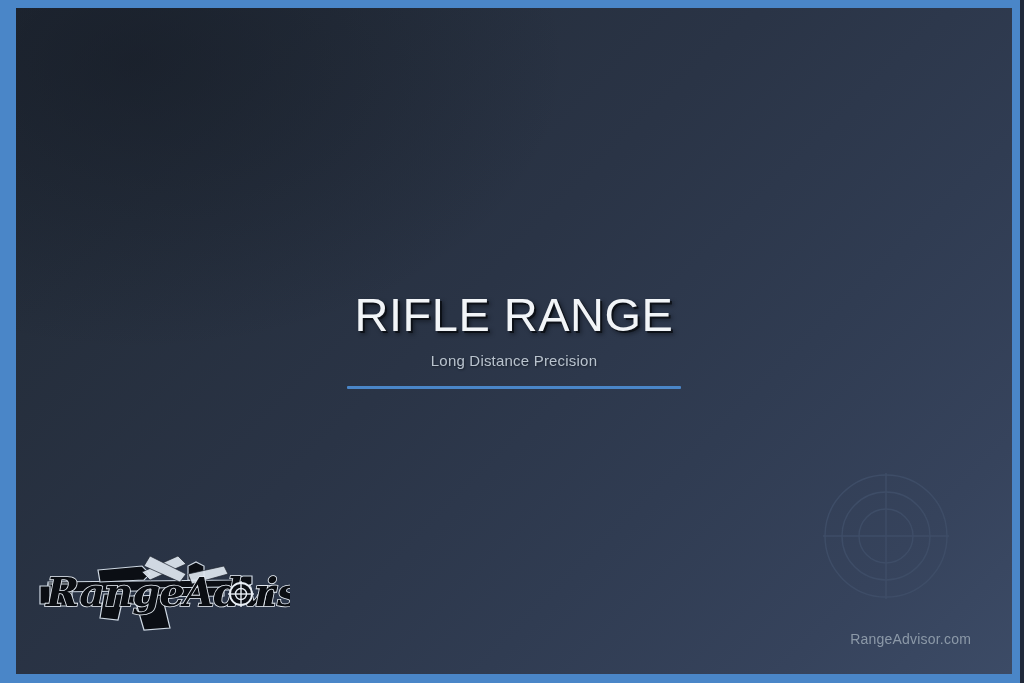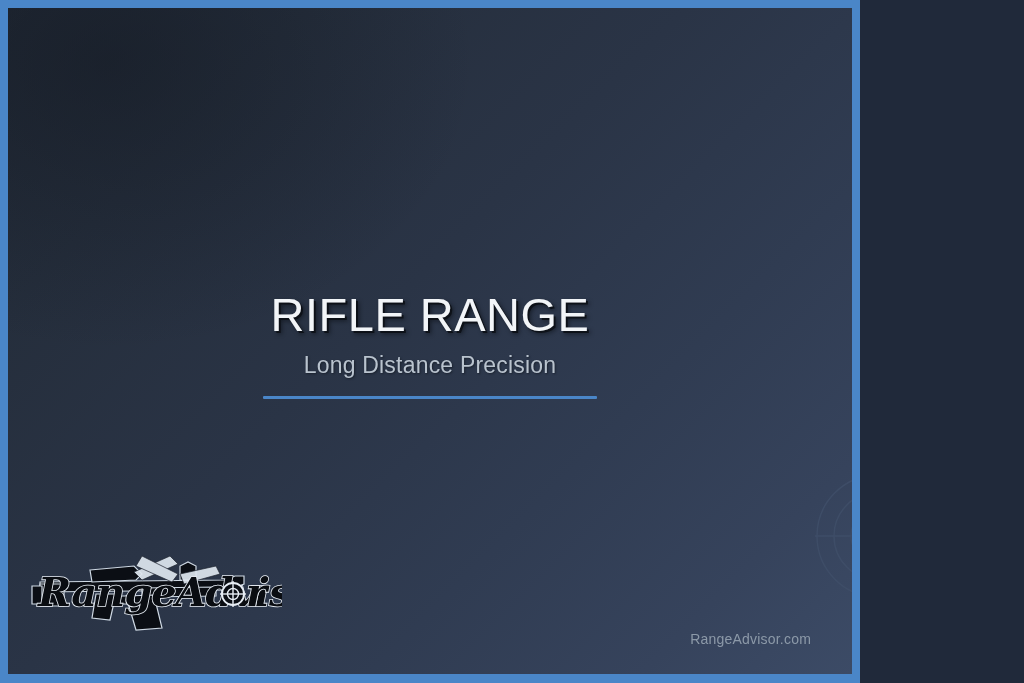--- a/index.html
+++ b/index.html
@@ -10,25 +10,25 @@
   body {
     width: 1024px;
     height: 683px;
     overflow: hidden;
     font-family: "Liberation Sans", sans-serif;
   }
 
   
   .slide-frame {
     position: relative;
-    width: 860px;
+    width: 1020px;
     height: 683px;
     box-sizing: border-box;
     background: #4a86c8;
-    padding: 8px 8px 9px 8px;
+    padding: 8px 8px 9px 16px;
   }
 
   
   .slide-canvas {
     position: relative;
     width: 100%;
     height: 100%;
     box-sizing: border-box;
     overflow: hidden;
     background:
@@ -91,21 +91,21 @@
     letter-spacing: 0.5px;
     line-height: 1.0;
     color: #f2f5f8;
     text-shadow:
        2px 2px 0 rgba(10,14,20,0.85),
        3px 3px 4px rgba(8,11,17,0.6);
   }
   .slide-subtitle {
     margin: 14px 0 0 0;
     font-family: "Liberation Sans", sans-serif;
-    font-size: 23px;
+    font-size: 15px;
     font-weight: 400;
     letter-spacing: 0.2px;
     color: #b9c3ce;
     text-shadow: 1px 1px 2px rgba(10,14,20,0.5);
   }
   .accent-rule {
     width: 334px;
     height: 3px;
     margin: 17px auto 0 auto;
     background: #4a86c8;

